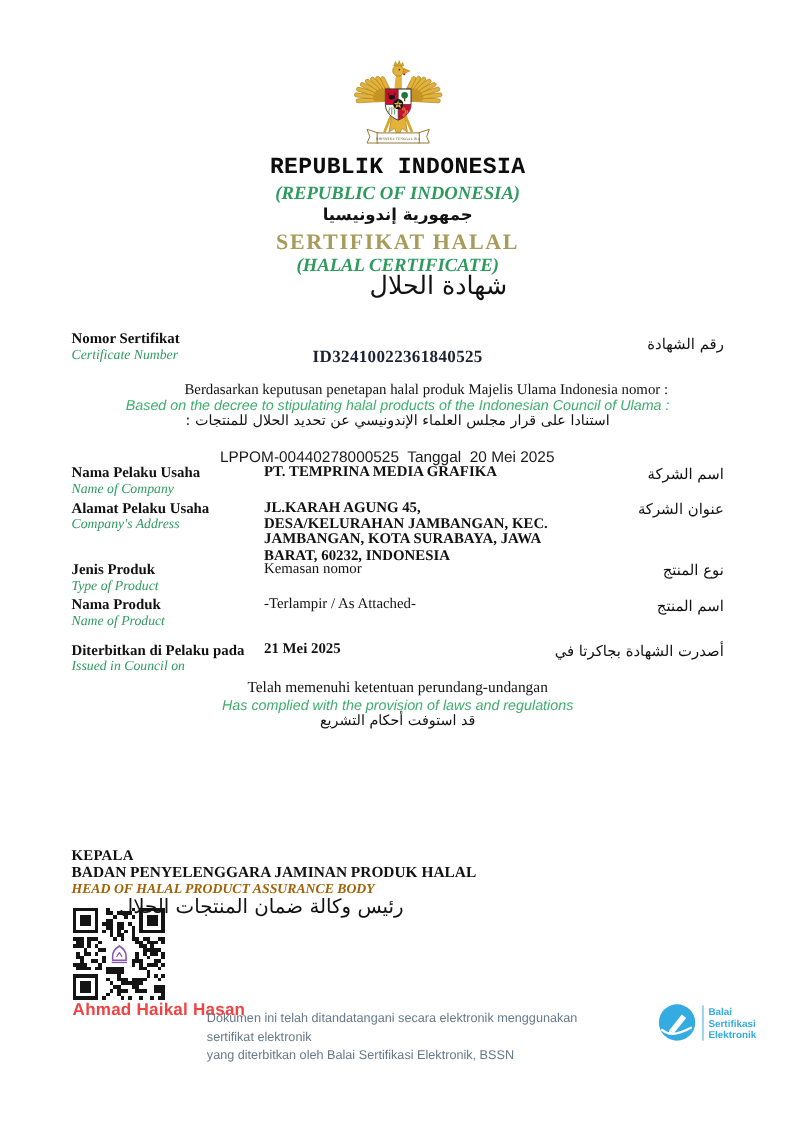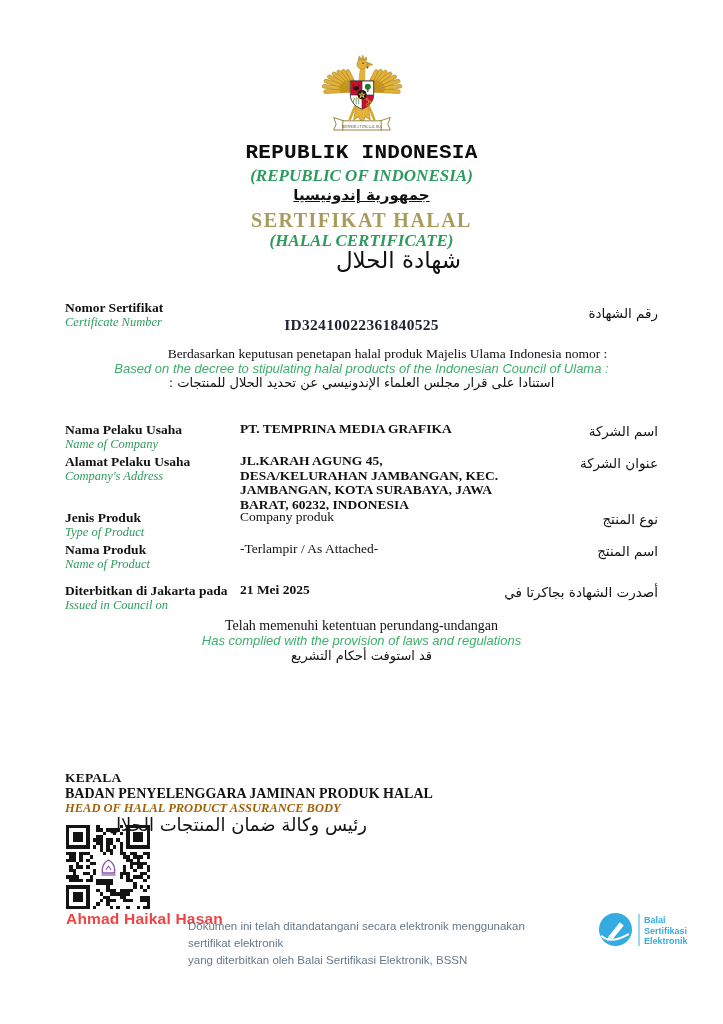--- a/index.html
+++ b/index.html
@@ -3,21 +3,21 @@
 <meta charset="utf-8">
 <style>
   html,body{margin:0;padding:0;background:#ffffff;}
   .page{position:relative;width:723px;height:1024px;background:#fff;margin:0 auto;
         font-family:"Liberation Serif",serif;color:#111;overflow:hidden;}
   .abs{position:absolute;}
   .cw{left:0;width:100%;text-align:center;}
   
   .country{top:141px;font-family:Liberation Mono, monospace;font-weight:700;font-size:21px;letter-spacing:.3px;color:#0d0d0d;}
   .country-en{top:166px;font-style:italic;font-weight:700;font-size:17px;color:#2e9b5e;}
-  .country-ar{top:186px;font-family:"DejaVu Sans",sans-serif;font-size:15px;font-weight:700;text-decoration:underline;}
+  .country-ar{top:186px;font-family:"DejaVu Sans",sans-serif;font-size:15px;font-weight:700;}
   .cert-title{top:209px;font-size:20px;font-weight:600;letter-spacing:1.5px;color:#a89b5b;}
   .cert-title-en{top:231px;font-style:italic;font-weight:700;font-size:17px;color:#2e9b5e;}
   .cert-title-ar{top:247px;font-family:"DejaVu Sans",sans-serif;font-size:23px;padding-left:37px;}
   
   .num-label{top:300px;left:65px;font-weight:700;font-size:13.5px;}
   .num-label-en{top:315px;left:65px;font-style:italic;font-size:12.5px;color:#2e9b5e;}
   .num-value{top:316px;font-size:15.5px;font-weight:600;color:#1c2233;letter-spacing:.3px;}
   .num-label-ar{top:305px;right:65px;font-family:"DejaVu Sans",sans-serif;font-size:13.5px;}
   
   .decree-id{top:346px;font-size:13.5px;padding-left:26px;}
@@ -155,51 +155,52 @@
   <div class="abs cw cert-title-ar" dir="rtl">شهادة الحلال</div>
 
   <div class="abs num-label">Nomor Sertifikat</div>
   <div class="abs num-label-en">Certificate Number</div>
   <div class="abs cw num-value">ID32410022361840525</div>
   <div class="abs num-label-ar" dir="rtl">رقم الشهادة</div>
 
   <div class="abs cw decree-id">Berdasarkan keputusan penetapan halal produk Majelis Ulama Indonesia nomor :</div>
   <div class="abs cw decree-en">Based on the decree to stipulating halal products of the Indonesian Council of Ulama :</div>
   <div class="abs cw decree-ar" dir="rtl">استنادا على قرار مجلس العلماء الإندونيسي عن تحديد الحلال للمنتجات :</div>
+  <div class="abs lppom">LPPOM-00440278000525  Tanggal  20 Mei 2025</div>
 
   <div id="fields">
       <div class="frow" style="top: 422px;">
         <div class="flabel">Nama Pelaku Usaha</div>
         <div class="flabel-en">Name of Company</div>
         <div class="fvalue b">PT. TEMPRINA MEDIA GRAFIKA</div>
         <div class="flabel-ar" dir="rtl">اسم الشركة</div>
       </div>
       <div class="frow" style="top: 454px;">
         <div class="flabel">Alamat Pelaku Usaha</div>
         <div class="flabel-en">Company's Address</div>
         <div class="fvalue b">JL.KARAH AGUNG 45,
 DESA/KELURAHAN JAMBANGAN, KEC.
 JAMBANGAN, KOTA SURABAYA, JAWA
 BARAT, 60232, INDONESIA</div>
         <div class="flabel-ar" dir="rtl">عنوان الشركة</div>
       </div>
       <div class="frow" style="top: 510px;">
         <div class="flabel">Jenis Produk</div>
         <div class="flabel-en">Type of Product</div>
-        <div class="fvalue">Company produk</div>
+        <div class="fvalue">Kemasan nomor</div>
         <div class="flabel-ar" dir="rtl">نوع المنتج</div>
       </div>
       <div class="frow" style="top: 542px;">
         <div class="flabel">Nama Produk</div>
         <div class="flabel-en">Name of Product</div>
         <div class="fvalue">-Terlampir / As Attached-</div>
         <div class="flabel-ar" dir="rtl">اسم المنتج</div>
       </div>
       <div class="frow" style="top: 583px;">
-        <div class="flabel">Diterbitkan di Jakarta pada</div>
+        <div class="flabel">Diterbitkan di Pelaku pada</div>
         <div class="flabel-en">Issued in Council on</div>
         <div class="fvalue b">21 Mei 2025</div>
         <div class="flabel-ar" dir="rtl">أصدرت الشهادة بجاكرتا في</div>
       </div>
     </div>
 
   <div class="abs cw comp-id">Telah memenuhi ketentuan perundang-undangan</div>
   <div class="abs cw comp-en">Has complied with the provision of laws and regulations</div>
   <div class="abs cw comp-ar" dir="rtl">قد استوفت أحكام التشريع</div>
 

